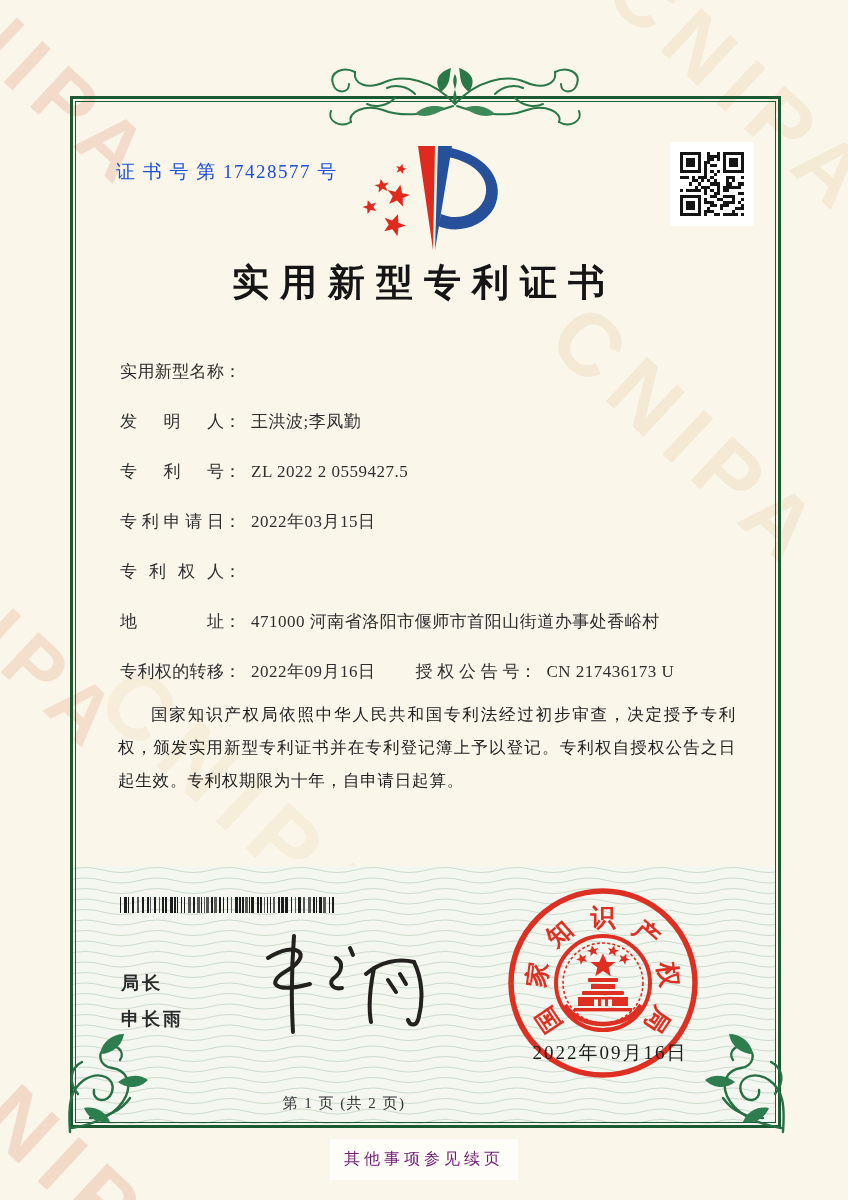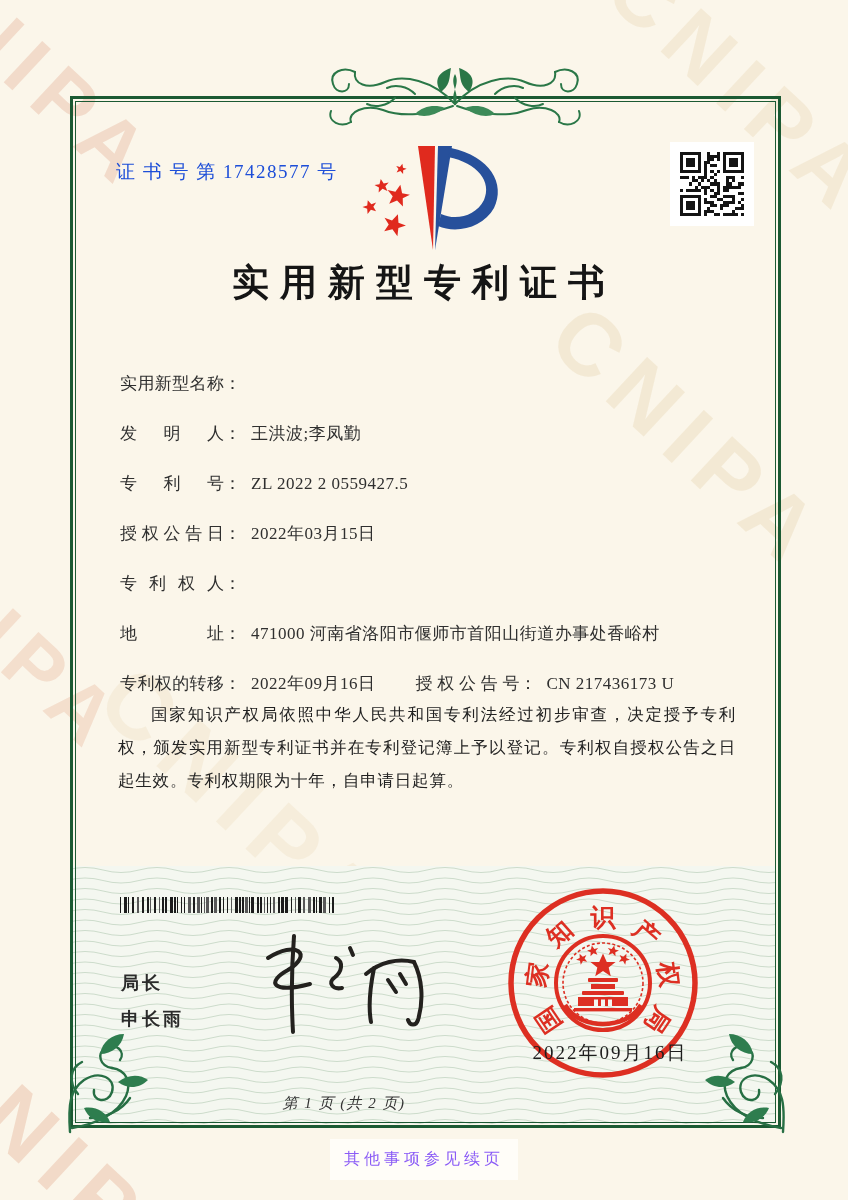--- a/index.html
+++ b/index.html
@@ -39,21 +39,21 @@
   
   .cert-no{position:absolute;left:116px;top:159px;font-size:19px;letter-spacing:1.5px;color:#1d4ed8;z-index:2;text-align:right;}
   .qr-box{position:absolute;left:670px;top:142px;width:84px;height:84px;background:#fff;z-index:2;}
   .qr-box svg{position:absolute;left:10px;top:10px;}
   .logo{position:absolute;left:350px;top:138px;z-index:2;}
   .title{
     position:absolute;left:0;top:258px;width:848px;text-align:center;
     font-size:37px;font-weight:bold;letter-spacing:11px;color:#151515;z-index:2;
   }
   
-  .fields{position:absolute;left:120px;top:372px;width:620px;z-index:2;}
+  .fields{position:absolute;left:120px;top:360px;width:620px;z-index:2;}
   .frow{display:flex;align-items:baseline;margin-bottom:26px;font-size:17px;color:#2f2f2f;line-height:24px;}
   .flabel{display:inline-block;width:104px;text-align:justify;text-align-last:justify;}
   .fcolon{margin-right:10px;}
   .fvalue{letter-spacing:.5px;white-space:nowrap;}
   .flabel2{display:inline-block;width:104px;margin-left:40px;text-align:justify;text-align-last:justify;}
   
   .body-text{
     position:absolute;left:118px;top:698px;width:618px;z-index:2;
     font-size:16.5px;line-height:33px;letter-spacing:.8px;color:#222;text-align:justify;
   }
@@ -63,24 +63,24 @@
   .officer{position:absolute;left:121px;top:965px;z-index:2;
     font-family:"Liberation Sans","DejaVu Sans",sans-serif;font-weight:700;
     font-size:18px;letter-spacing:3px;color:#2b2b2b;line-height:36px;}
   .signature{position:absolute;left:238px;top:928px;z-index:2;}
   .seal{position:absolute;left:503px;top:883px;z-index:2;}
   .seal-date{
     position:absolute;left:505px;top:1040px;width:210px;text-align:center;z-index:3;
     font-size:19px;letter-spacing:2px;color:#1d1d1d;
   }
   .page-info{position:absolute;left:0;top:1094px;width:688px;text-align:center;z-index:2;
-    font-size:15px;letter-spacing:1.5px;color:#333;font-style:italic;}
+    font-size:15px;letter-spacing:1.5px;color:#333;}
   .footer-note{
     position:absolute;left:424px;top:1139px;transform:translateX(-50%);z-index:2;
-    background:#fffdf8;padding:10px 14px;font-size:16px;letter-spacing:4px;color:#8b5cf6;
+    background:#fffdf8;padding:10px 14px;font-size:16px;letter-spacing:4px;color:#701a75;
   }
 </style>
 </head>
 <body>
 
 <div class="page">
 
   <div class="wm wm1">CNIPA</div>
   <div class="wm wm2">CNIPA</div>
   <div class="wm wm3">CNIPA</div>
@@ -417,21 +417,21 @@
       <span class="flabel">发明人</span>
         <span class="fcolon">：</span>
       <span class="fvalue">王洪波;李凤勤</span>
     </div>
     <div class="frow">
       <span class="flabel">专利号</span>
         <span class="fcolon">：</span>
       <span class="fvalue">ZL 2022 2 0559427.5</span>
     </div>
     <div class="frow">
-      <span class="flabel">授权公告日</span>
+      <span class="flabel">专利申请日</span>
         <span class="fcolon">：</span>
       <span class="fvalue">2022年03月15日</span>
     </div>
     <div class="frow">
       <span class="flabel">专利权人</span>
         <span class="fcolon">：</span>
     </div>
     <div class="frow">
       <span class="flabel">地址</span>
         <span class="fcolon">：</span>

